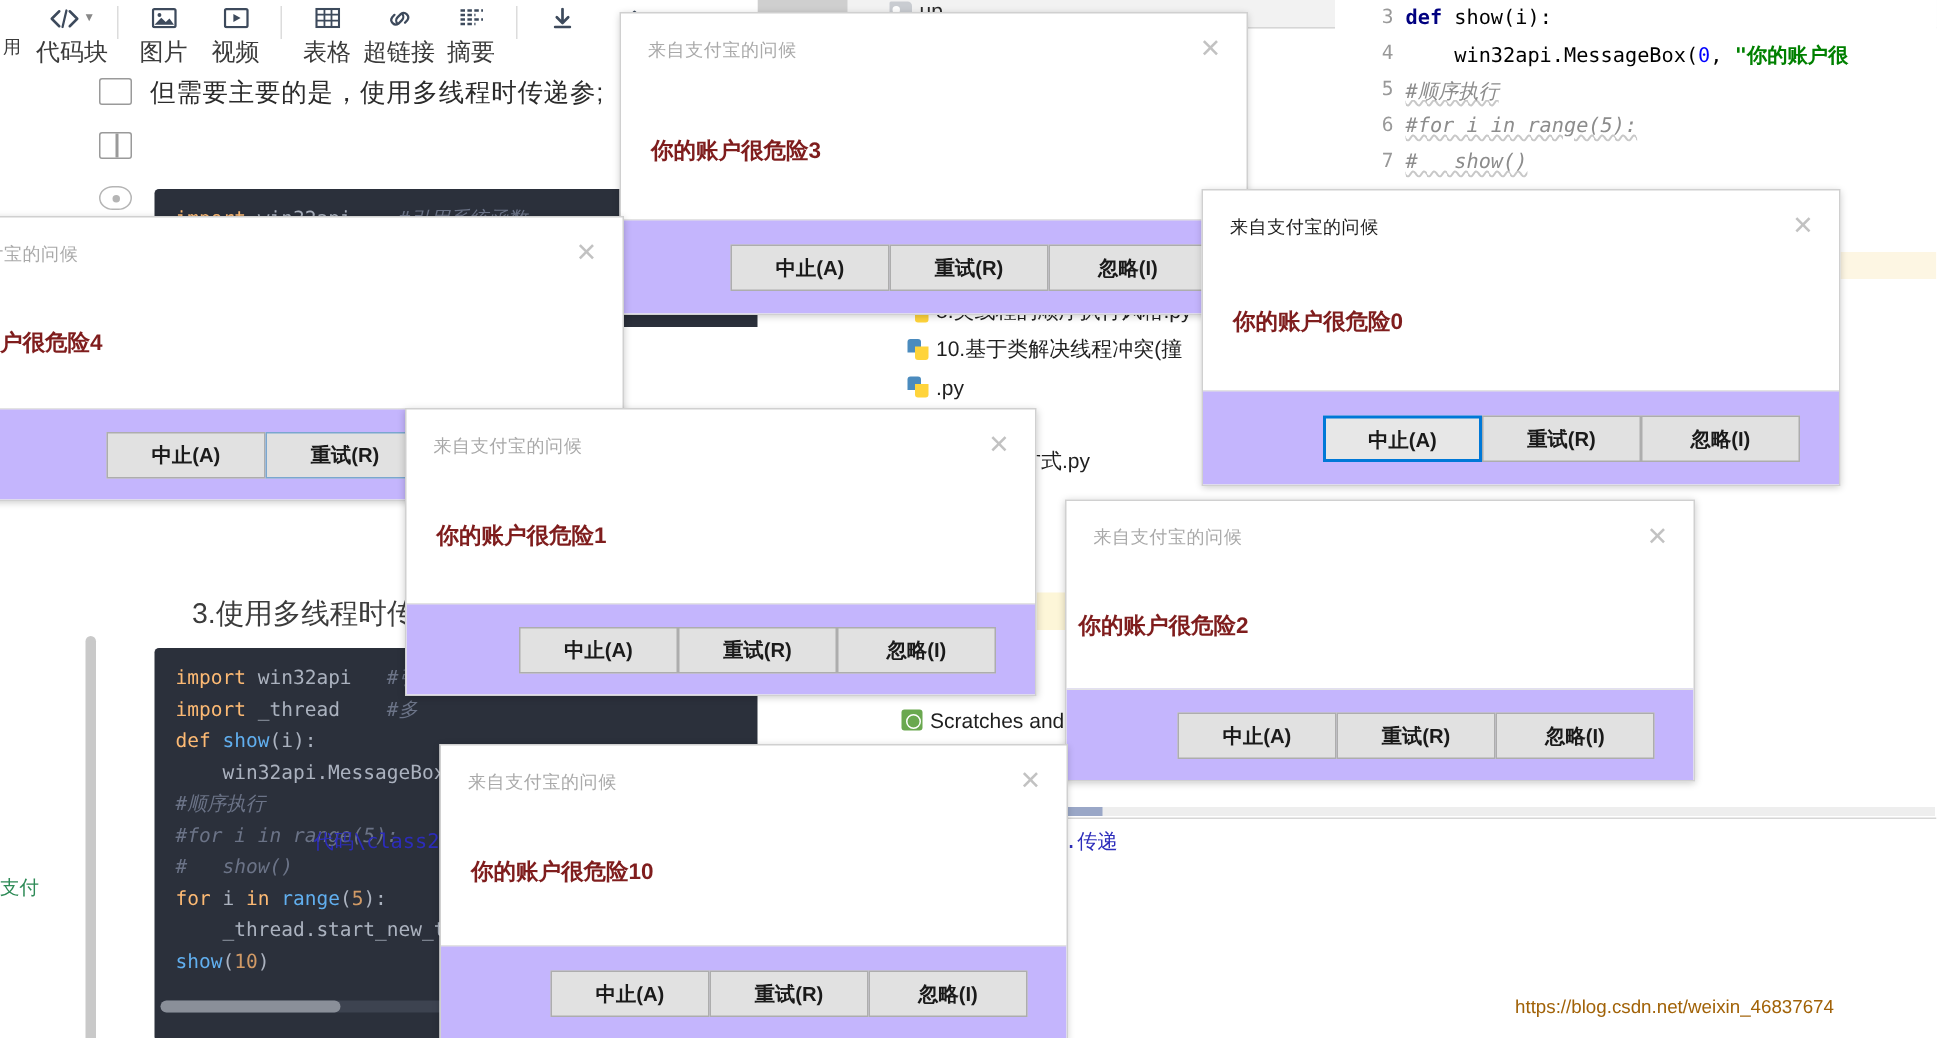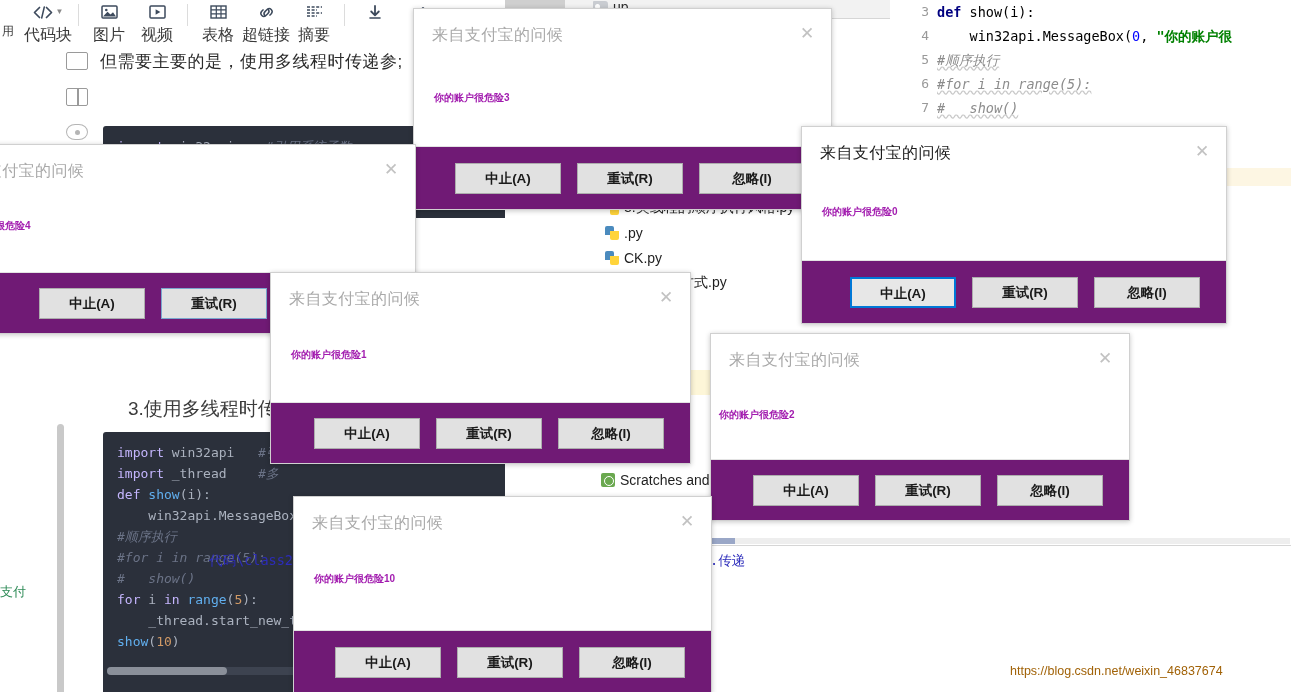--- a/index.html
+++ b/index.html
@@ -41,21 +41,21 @@
   #md-para{position:absolute;left:100px;top:6px;width:600px;font-size:17px;color:#2b2b2b;
     white-space:nowrap;overflow:hidden;letter-spacing:.5px;}
   .code-card{position:absolute;background:#2b303b;border-radius:3px;padding:10px 14px 12px 14px;
     font-family:"DejaVu Sans Mono","Liberation Mono",monospace;font-size:13px;line-height:21px;
     white-space:pre;overflow:hidden;}
   #code-top{left:103px;top:82px;width:420px;height:70px;}
   #md-head2{position:absolute;left:128px;top:352px;font-size:19px;color:#3c3c3c;white-space:nowrap;}
   #code-main{left:103px;top:388px;width:430px;height:240px;}
   #code-main-scroll{position:absolute;left:107px;top:623px;width:420px;height:8px;background:#3d4350;border-radius:4px;}
   #code-main-scroll i{position:absolute;left:0;top:0;width:120px;height:8px;background:#8a8f99;border-radius:4px;display:block;}
-  .ck{color:#c4b5fd}      
+  .ck{color:#fdba74}      
   .cf{color:#61afef}      
   .cs{color:#98c379}      
   .cn{color:#d19a66}      
   .cc{color:#6b7387;font-style:italic}  
   .cp{color:#abb2bf}      
   #left-scroll{position:absolute;left:57px;top:380px;width:7px;height:300px;background:#c9c9c9;border-radius:4px;}
   #left-pay{position:absolute;left:0;top:539px;font-size:13px;color:#2e8b57;}
   #left-panel-bg{position:absolute;left:0;top:44px;width:56px;height:648px;background:#f6f7f8;border-right:1px solid #ededed;}
   #left-panel-foot{position:absolute;left:2px;top:672px;font-size:11px;color:#8a97c0;white-space:nowrap;}
 
@@ -103,33 +103,33 @@
   #watermark{position:absolute;left:1010px;top:664px;font-size:12.5px;color:#a16207;white-space:nowrap;}
 
   
   .msgbox{
     position:absolute;background:#ffffff;
     border:1px solid #d0d0d0;
     box-shadow:0 1px 5px rgba(0,0,0,.22);
     overflow:hidden;
   }
   .msgbox .mb-title{
-    position:absolute;left:18px;top:16px;font-size:16px;color:#a9a9a9;white-space:nowrap;letter-spacing:.4px;
+    position:absolute;left:18px;top:16px;font-size:12px;color:#a9a9a9;white-space:nowrap;letter-spacing:.4px;
   }
   .msgbox.active .mb-title{color:#1b1b1b;}
   .msgbox .mb-close{
     position:absolute;right:14px;top:14px;width:20px;height:20px;color:#c2c2c2;font-size:17px;
     line-height:20px;text-align:center;cursor:pointer;font-family:"DejaVu Sans",sans-serif;
   }
   .msgbox .mb-text{
-    position:absolute;left:20px;font-size:10px;color:#a21caf;font-weight:bold;white-space:nowrap;
+    position:absolute;left:20px;font-size:15px;color:#7f1d1d;font-weight:bold;white-space:nowrap;
   }
   .msgbox .mb-foot{
-    position:absolute;left:0;right:0;bottom:0;background:#701a75;border-top:1px solid #e3e3e3;
-    display:flex;align-items:center;justify-content:flex-end;gap:16px;padding-right:26px;
+    position:absolute;left:0;right:0;bottom:0;background:#c4b5fd;border-top:1px solid #e3e3e3;
+    display:flex;align-items:center;justify-content:flex-end;padding-right:26px;
   }
   .mb-btn{
     min-width:106px;height:31px;line-height:29px;text-align:center;
     background:#e1e1e1;border:1px solid #adadad;color:#1a1a1a;font-size:13.5px;font-weight:bold;
     cursor:pointer;box-sizing:border-box;
   }
   .mb-btn.default{border:2px solid #0078d7;background:#e7e7e7;}
   .mb-btn.focus{border:1px solid #7aa7cf;}
 
   
@@ -300,20 +300,24 @@
     </div>
   <div id="pc-hl"></div>
 
   <div id="pc-tree">
       <div class="tree-row">
         <span class="py-ico"></span>
         <span>8.类线程的顺序执行风格.py</span>
       </div>
       <div class="tree-row">
         <span class="py-ico"></span>
+        <span>10.基于类解决线程冲突(撞</span>
+      </div>
+      <div class="tree-row">
+        <span class="py-ico"></span>
         <span>.py</span>
       </div>
       <div class="tree-row">
         <span class="py-ico"></span>
         <span>CK.py</span>
       </div>
       <div class="tree-row">
         <span class="py-ico"></span>
         <span>多线程的方式.py</span>
       </div>

